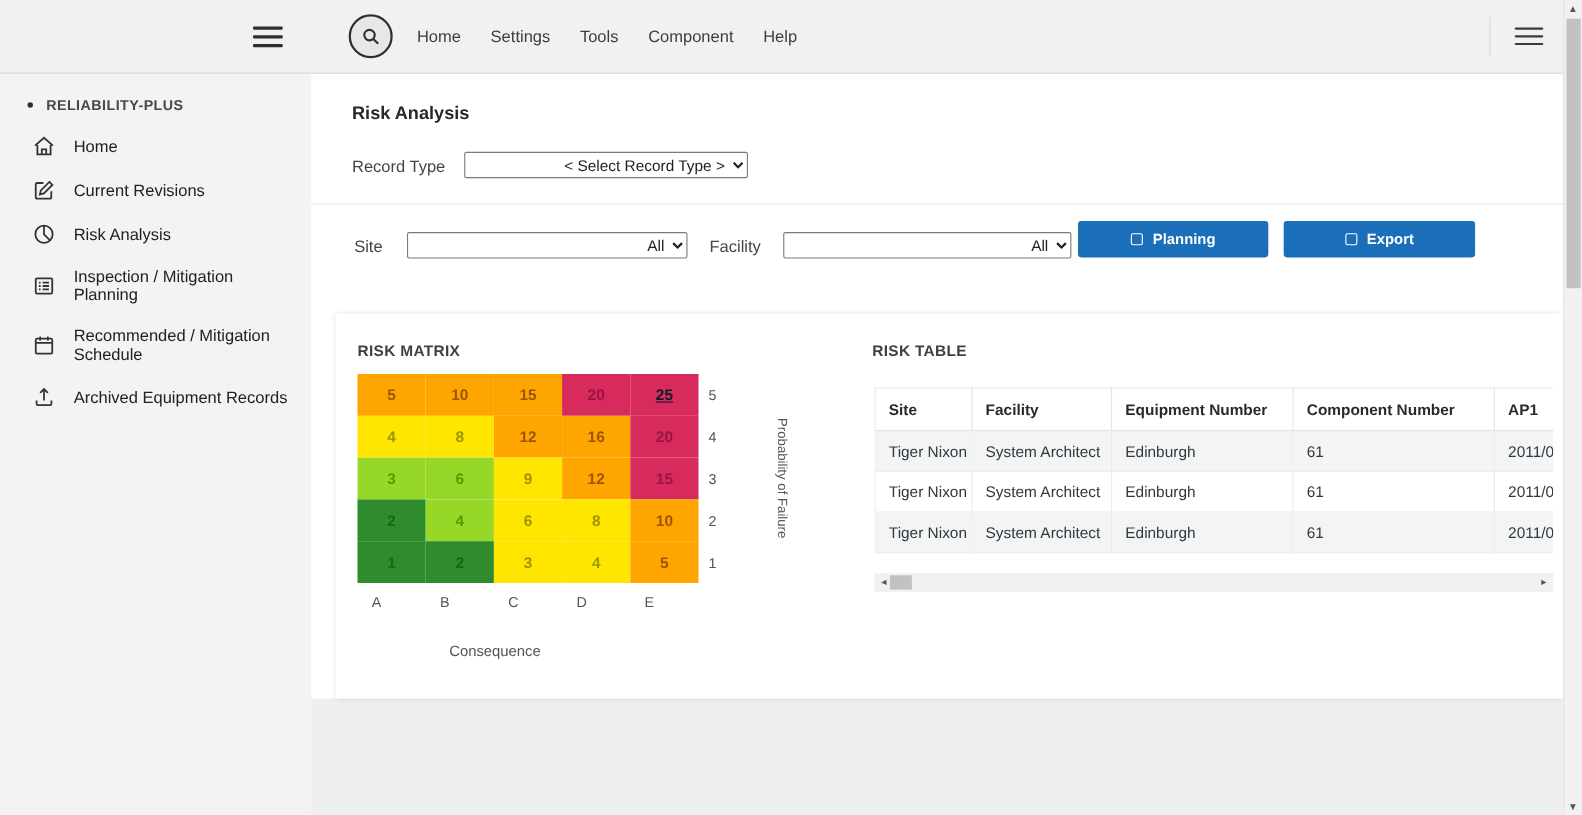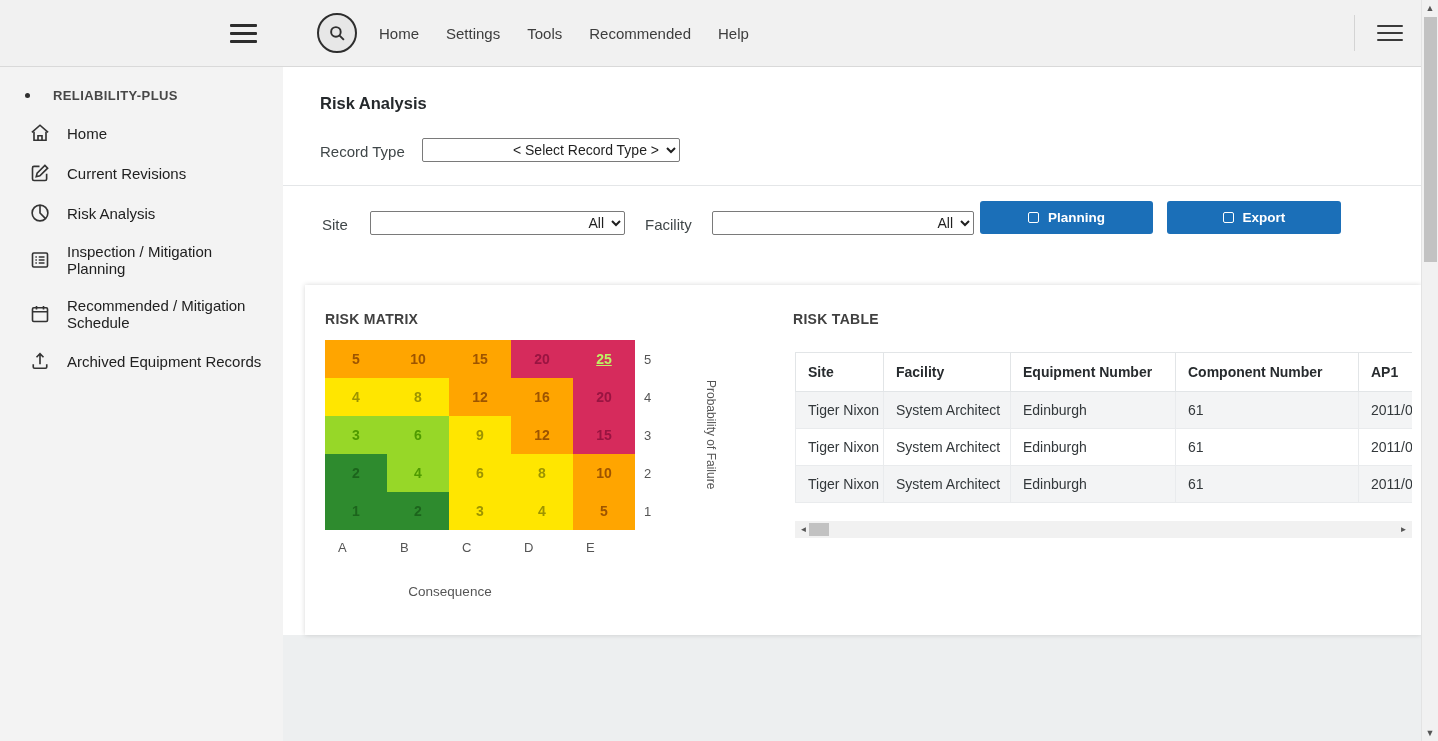--- a/index.html
+++ b/index.html
@@ -31,21 +31,21 @@
   .top-nav { display: flex; gap: 27px; margin-left: 22px; }
   .nav-link { font-size: 15px; color: #3d3d3d; cursor: pointer; text-decoration: none; }
   .header-right { margin-left: auto; display: flex; align-items: center; gap: 22px; margin-right: 18px; }
   .vdiv { width: 1px; height: 36px; background: #d4d4d4; }
 
   
   aside {
     position: absolute; top: 67px; left: 0; width: 283px; bottom: 0;
     background: #f3f3f3;
   }
-  .brand { display: flex; align-items: center; gap: 23px; padding: 21px 0 6px 25px; }
+  .brand { display: flex; align-items: center; gap: 12px; padding: 21px 0 6px 25px; }
   .brand-dot { width: 5px; height: 5px; border-radius: 50%; background: #2f2f2f; flex: 0 0 auto; }
   .brand-text { font-size: 13px; font-weight: bold; letter-spacing: .4px; color: #474747; }
   .side-list { list-style: none; margin-top: 4px; }
   .side-item { display: flex; align-items: center; gap: 17px; padding: 10px 10px 10px 30px; cursor: pointer; }
   .s-icon { width: 20px; height: 20px; flex: 0 0 auto; display: flex; }
   .s-icon svg { width: 20px; height: 20px; }
   .s-lbl { font-size: 15px; color: #212121; }
 
   
   .main { position: absolute; left: 283px; top: 67px; right: 17px; bottom: 0; background: #edeff0; }
@@ -132,21 +132,21 @@
   <div class="search-btn">
     <svg viewBox="0 0 16 16" fill="none" stroke="#2f2f2f" stroke-width="1.8">
       <circle cx="6.5" cy="6.5" r="4.5"></circle>
       <path d="M10 10l4 4"></path>
     </svg>
   </div>
   <nav class="top-nav" id="top-nav">
       <a class="nav-link">Home</a>
       <a class="nav-link">Settings</a>
       <a class="nav-link">Tools</a>
-      <a class="nav-link">Recommended</a>
+      <a class="nav-link">Component</a>
       <a class="nav-link">Help</a>
     </nav>
   <div class="header-right">
     <div class="vdiv"></div>
     <div class="hamburger thin">
       <span></span>
         <span></span>
         <span></span>
     </div>
   </div>
@@ -241,21 +241,21 @@
     </button>
 
     <div class="card">
       <div class="sec-title" id="rm-title">RISK MATRIX</div>
 
       <div class="matrix" id="matrix-grid">
           <div class="m-cell" style="background: rgb(255, 165, 0); color: rgb(157, 84, 0);">5</div>
           <div class="m-cell" style="background: rgb(255, 165, 0); color: rgb(157, 84, 0);">10</div>
           <div class="m-cell" style="background: rgb(255, 165, 0); color: rgb(157, 84, 0);">15</div>
           <div class="m-cell" style="background: rgb(214, 43, 92); color: rgb(153, 20, 65);">20</div>
-          <div class="m-cell" style="background: rgb(214, 43, 92); color: #bef264; text-decoration: underline;">25</div>
+          <div class="m-cell" style="background: rgb(214, 43, 92); color: #0f172a; text-decoration: underline;">25</div>
           <div class="m-cell" style="background: rgb(255, 230, 0); color: rgb(157, 148, 0);">4</div>
           <div class="m-cell" style="background: rgb(255, 230, 0); color: rgb(157, 148, 0);">8</div>
           <div class="m-cell" style="background: rgb(255, 165, 0); color: rgb(157, 84, 0);">12</div>
           <div class="m-cell" style="background: rgb(255, 165, 0); color: rgb(157, 84, 0);">16</div>
           <div class="m-cell" style="background: rgb(214, 43, 92); color: rgb(153, 20, 65);">20</div>
           <div class="m-cell" style="background: rgb(151, 215, 40); color: rgb(79, 155, 0);">3</div>
           <div class="m-cell" style="background: rgb(151, 215, 40); color: rgb(79, 155, 0);">6</div>
           <div class="m-cell" style="background: rgb(255, 230, 0); color: rgb(157, 148, 0);">9</div>
           <div class="m-cell" style="background: rgb(255, 165, 0); color: rgb(157, 84, 0);">12</div>
           <div class="m-cell" style="background: rgb(214, 43, 92); color: rgb(153, 20, 65);">15</div>

